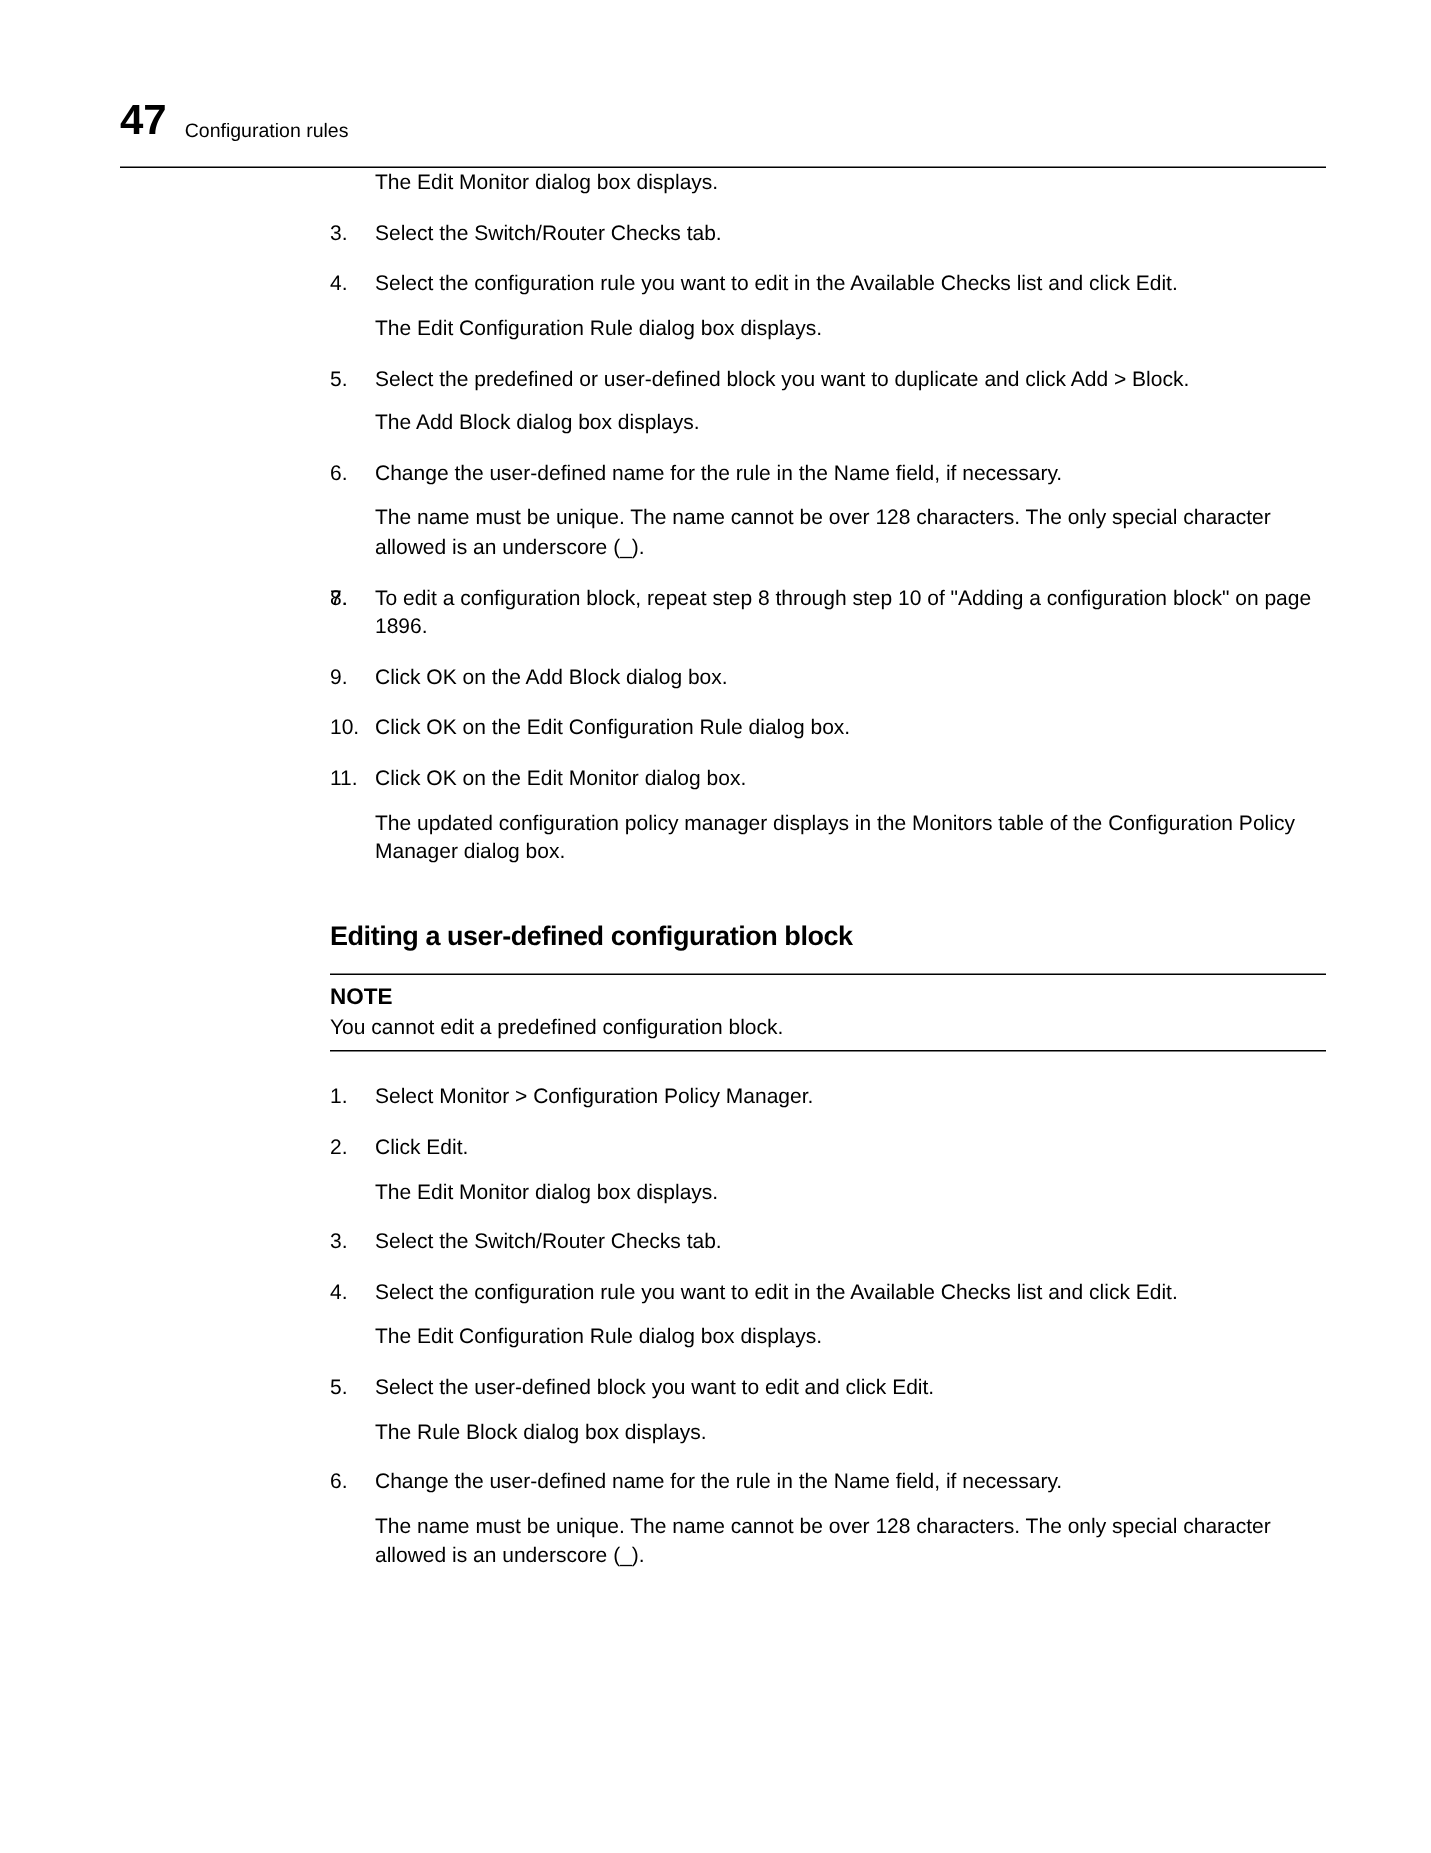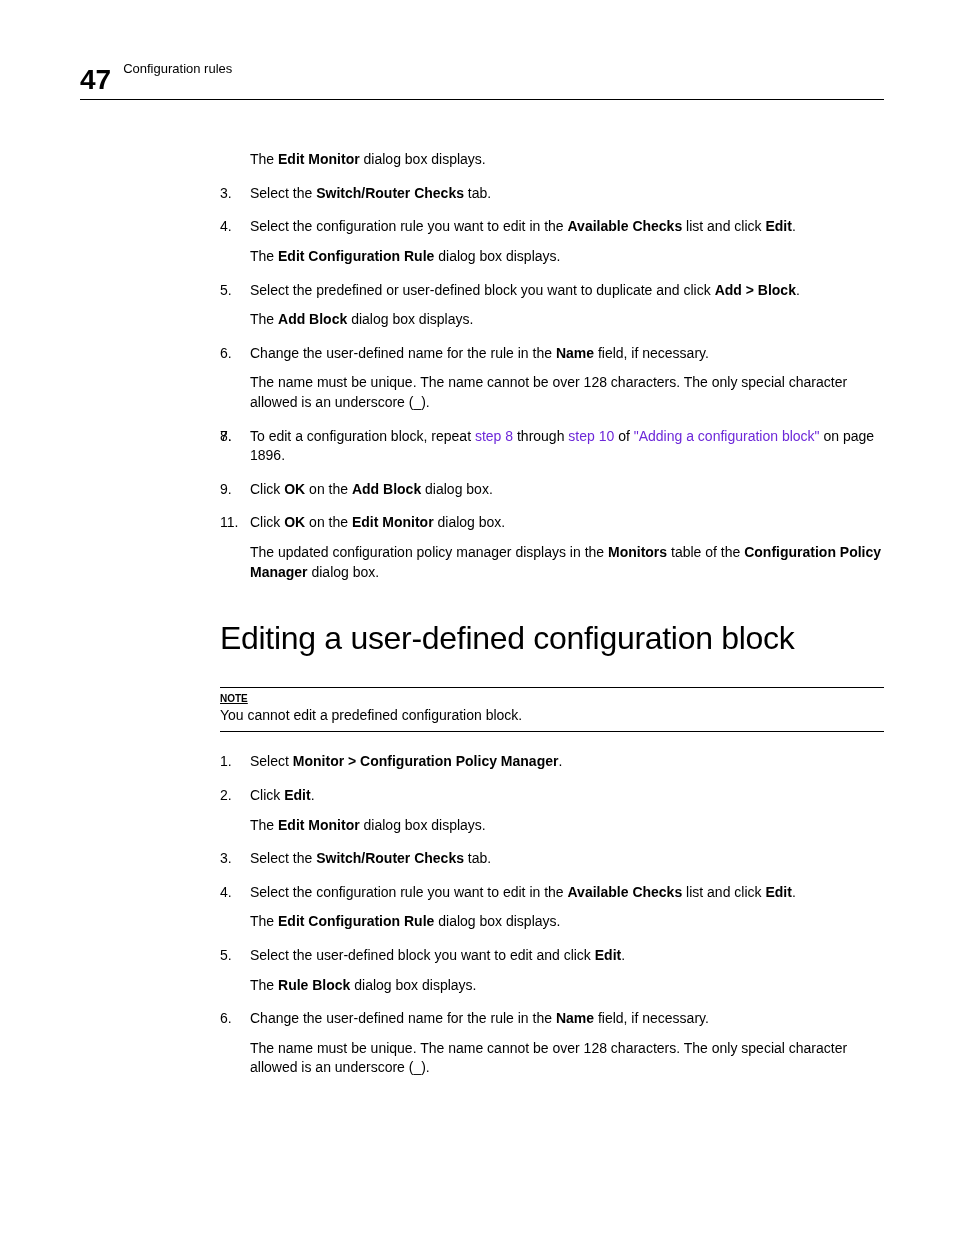--- a/index.html
+++ b/index.html
@@ -8,23 +8,23 @@
     color: #000;
     background: #fff;
     margin: 0;
     padding: 60px 70px 80px 80px;
     width: 954px;
     box-sizing: border-box;
     line-height: 1.4;
   }
   .header-line {
     border-bottom: 1px solid #000;
-    padding-bottom: 0;
-    margin-bottom: 50px;
+    padding-bottom: 12px;
     display: flex;
+    align-items: flex-end;
   }
   .chapter-num {
     font-size: 28px;
     font-weight: bold;
     margin-right: 12px;
   }
   .chapter-title {
     font-size: 13px;
     padding-bottom: 3px;
   }
@@ -43,43 +43,42 @@
   }
   ol.steps > li .num {
     position: absolute;
     left: 0;
     top: 0;
   }
   .sub {
     margin-top: 10px;
   }
   .link {
-    color: #6d28d9;
+    color: #000000;
   }
   h2.section {
     font-family: Arial, Helvetica, sans-serif;
-    font-weight: normal;
-    font-size: 32px;
+    font-weight: bold;
+    font-size: 18px;
     margin-top: 34px;
-    margin-bottom: 26px;
+    margin-bottom: 12px;
     font-stretch: condensed;
     letter-spacing: -0.3px;
   }
   .note-box {
     border-top: 1px solid #000;
     border-bottom: 1px solid #000;
     padding: 4px 0 6px 0;
     margin-bottom: 20px;
   }
   .note-label {
     font-weight: bold;
-    font-size: 10px;
-    text-decoration: underline;
+    font-size: 15px;
   }
-  .bold { font-weight: bold; text-align: right; }
+  .bold { font-weight: normal; text-align: right; }
   p.intro { margin: 0 0 14px 30px; }
 </style>
 </head>
 <body>
 
 <div class="header-line">
   <span class="chapter-num">47</span>
   <span class="chapter-title">Configuration rules</span>
 </div>
 
@@ -112,20 +111,24 @@
       <li>
         <span class="num">7.</span>
       </li>
       <li>
         <span class="num">8.</span>
         <div><span>To edit a configuration block, repeat </span><span class="link">step 8</span><span> through </span><span class="link">step 10</span><span> of </span><span class="link">"Adding a configuration block"</span><span> on page 1896.</span></div>
       </li>
       <li>
         <span class="num">9.</span>
         <div><span>Click </span><span class="bold">OK</span><span> on the </span><span class="bold">Add Block</span><span> dialog box.</span></div>
+      </li>
+      <li>
+        <span class="num">10.</span>
+        <div><span>Click </span><span class="bold">OK</span><span> on the </span><span class="bold">Edit Configuration Rule</span><span> dialog box.</span></div>
       </li>
       <li>
         <span class="num">11.</span>
         <div><span>Click </span><span class="bold">OK</span><span> on the </span><span class="bold">Edit Monitor</span><span> dialog box.</span></div>
         <div class="sub"><span>The updated configuration policy manager displays in the </span><span class="bold">Monitors</span><span> table of the </span><span class="bold">Configuration Policy Manager</span><span> dialog box.</span></div>
       </li>
     </ol>
 
   <h2 class="section">Editing a user-defined configuration block</h2>
 

